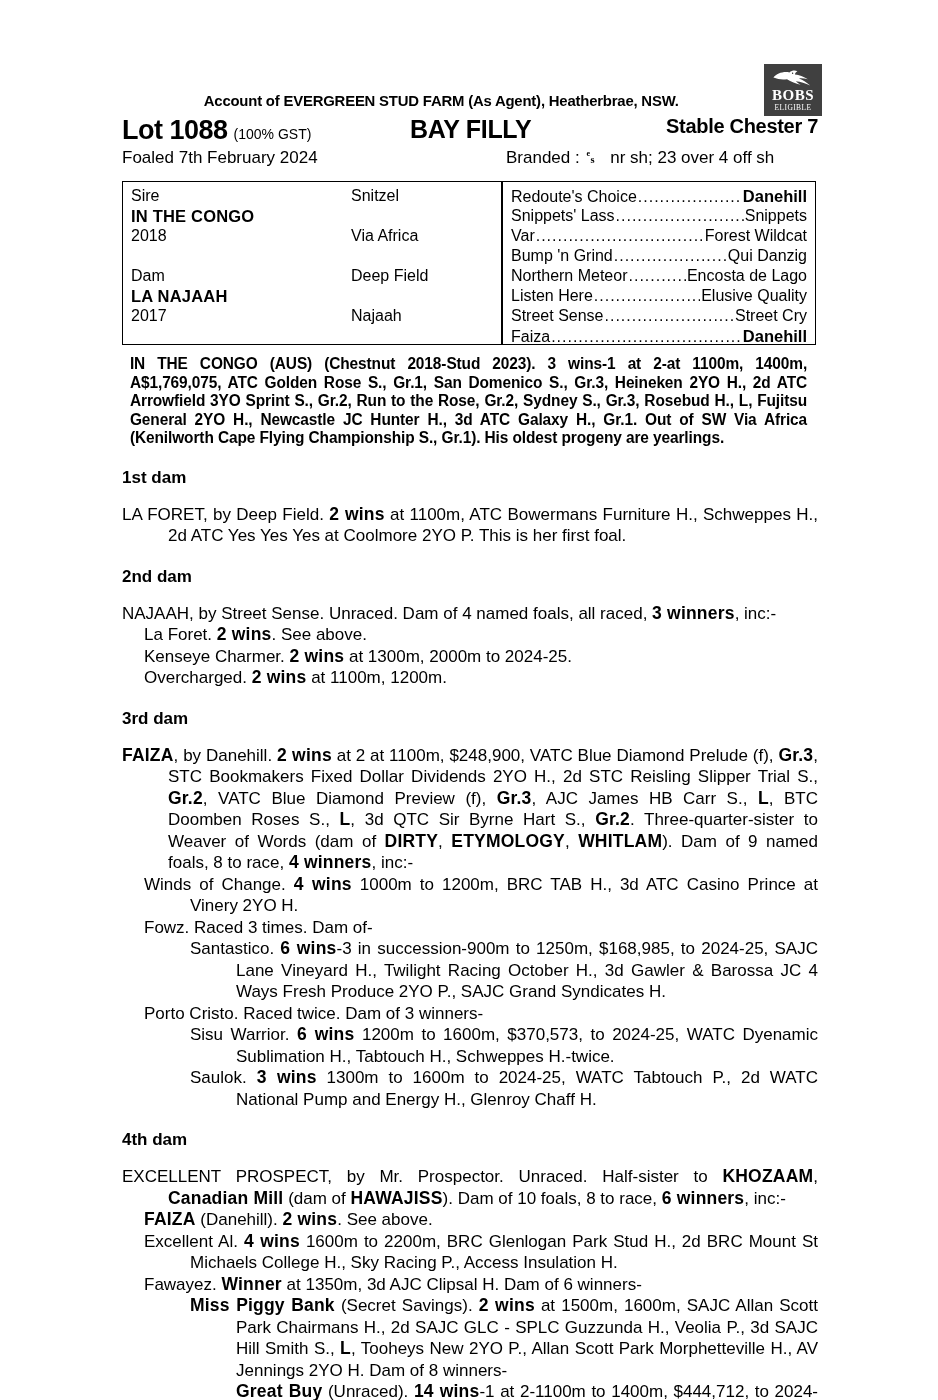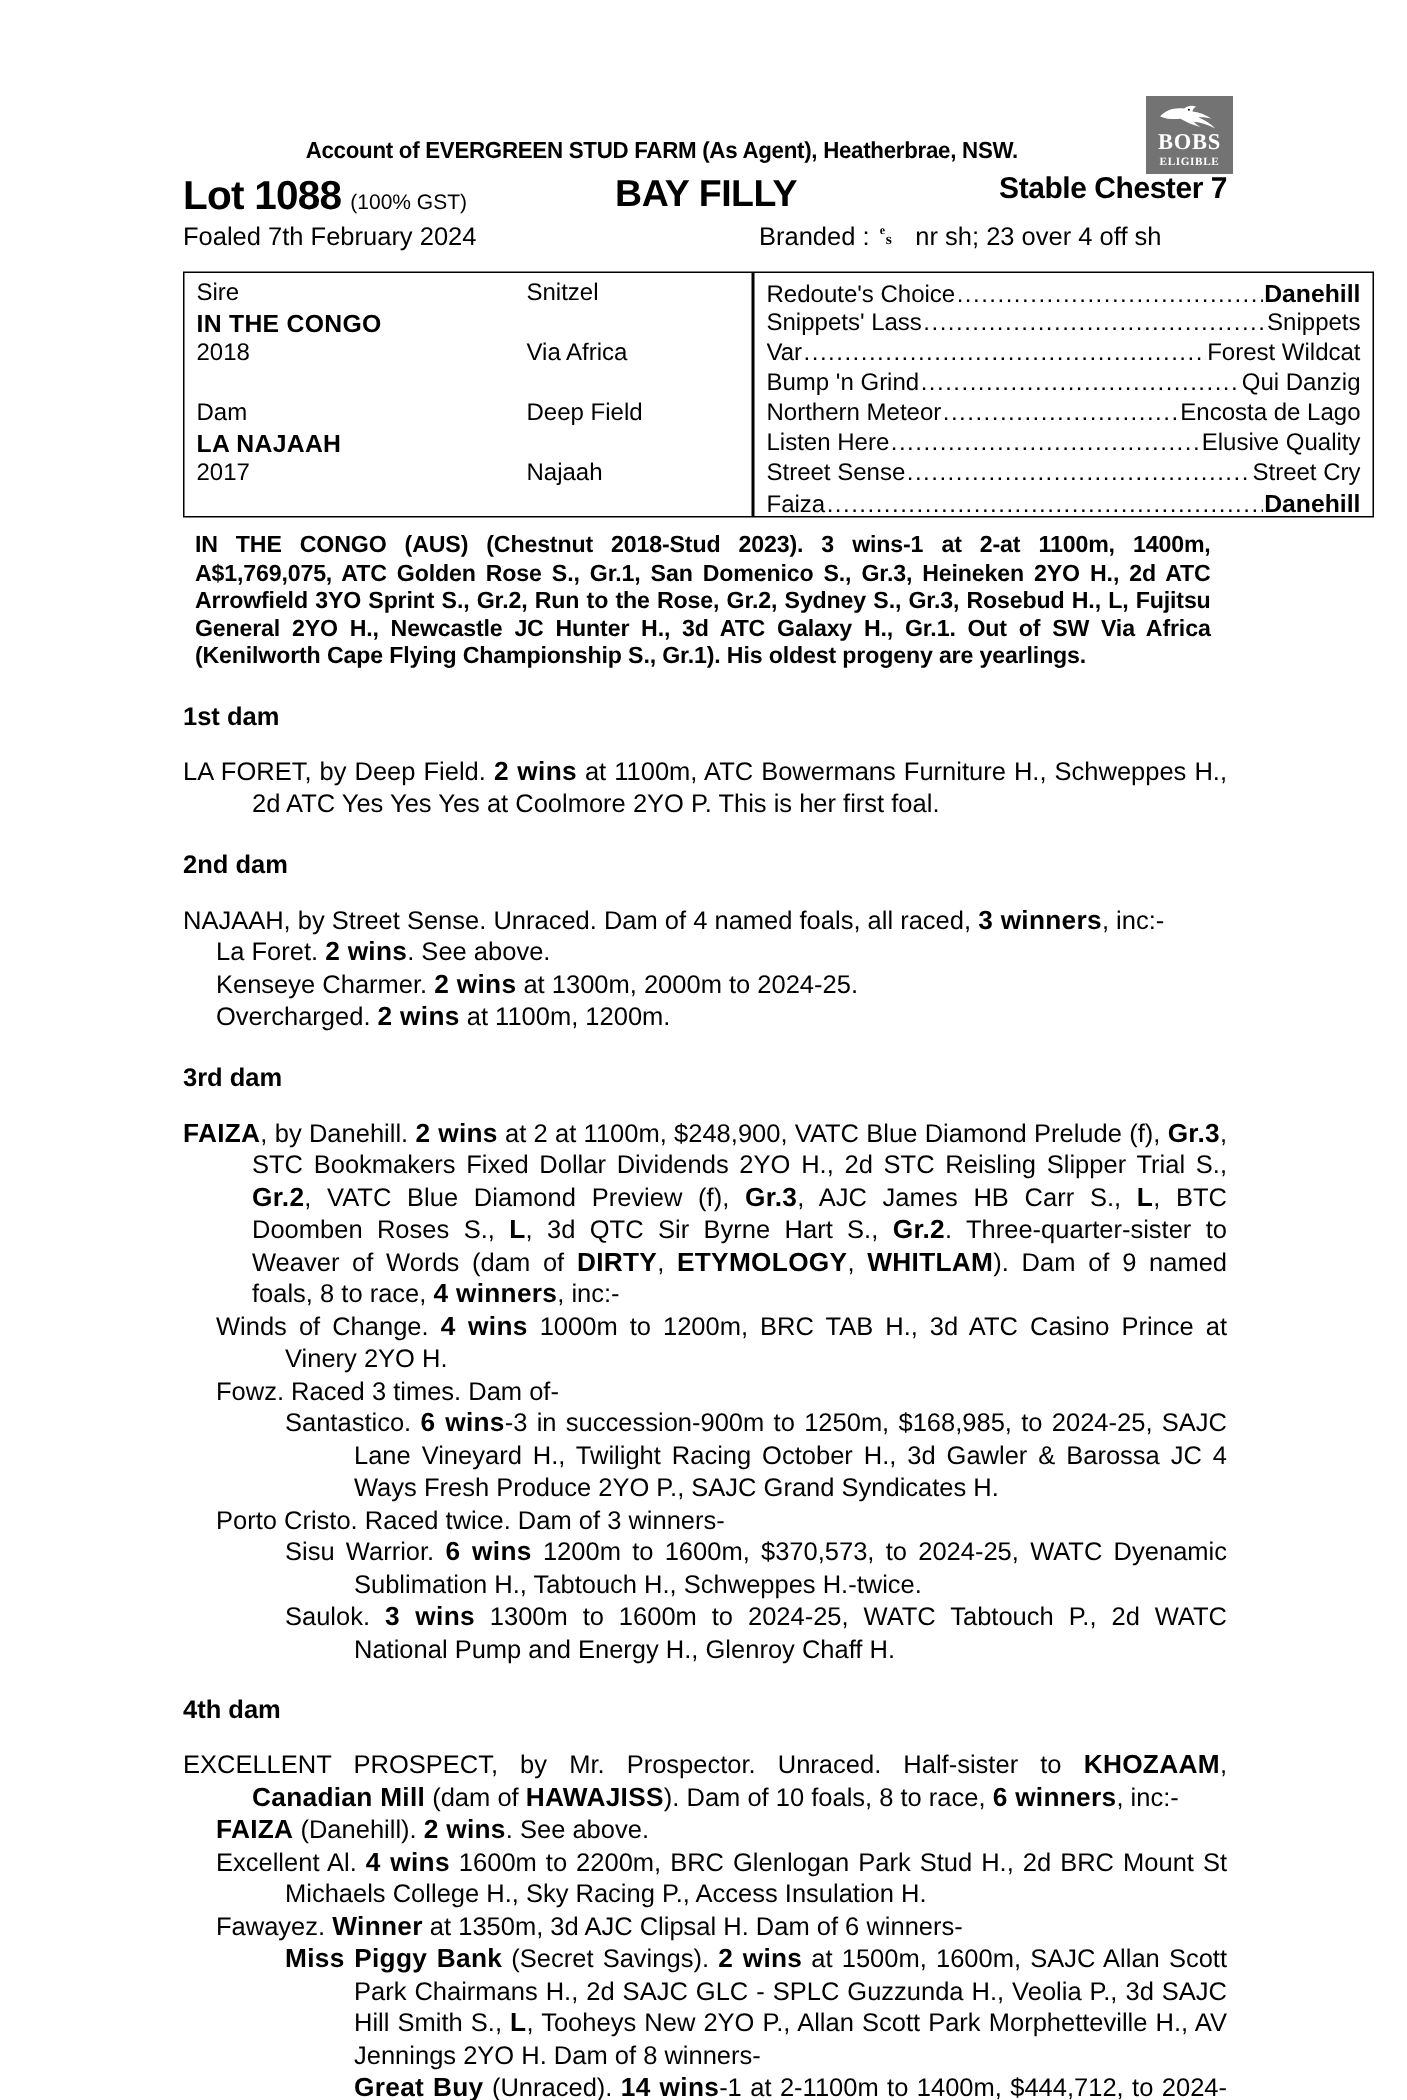--- a/index.html
+++ b/index.html
@@ -43,42 +43,42 @@
     white-space: nowrap;
     transform: scaleX(0.96);
     transform-origin: center;
   }
   .bobs-logo {
     position: absolute;
     right: -4px;
     top: 64px;
     width: 58px;
     height: 52px;
-    background: #737373;
+    background: #404040;
     color: #ffffff;
     text-align: center;
     overflow: hidden;
   }
   .bobs-horse {
     width: 44px;
     height: 20px;
     margin: 4px auto 0;
     display: block;
   }
   .bobs-word {
     font-family: "Liberation Serif", serif;
     font-weight: bold;
     font-size: 15px;
     line-height: 15px;
     letter-spacing: 0.5px;
     margin-top: 0px;
   }
   .bobs-sub {
     font-family: "Liberation Serif", serif;
-    font-weight: bold;
+    font-weight: normal;
     font-size: 7.5px;
     line-height: 9px;
     letter-spacing: 0.4px;
   }
 
   .lot-row {
     display: flex;
     align-items: flex-start;
     margin-top: 5px;
     height: 30px;
@@ -135,21 +135,21 @@
     width: 17px;
     height: 16px;
     vertical-align: -2px;
     margin: 0 2px;
   }
 
   
   .ped-table {
     margin-top: 9px;
     border: 1.6px solid #000;
-    width: 794px;
+    width: 694px;
     height: 164px;
     position: relative;
     box-sizing: border-box;
   }
   .ped-divider {
     position: absolute;
     left: 378px;
     top: 0;
     bottom: 0;
     width: 1.6px;

